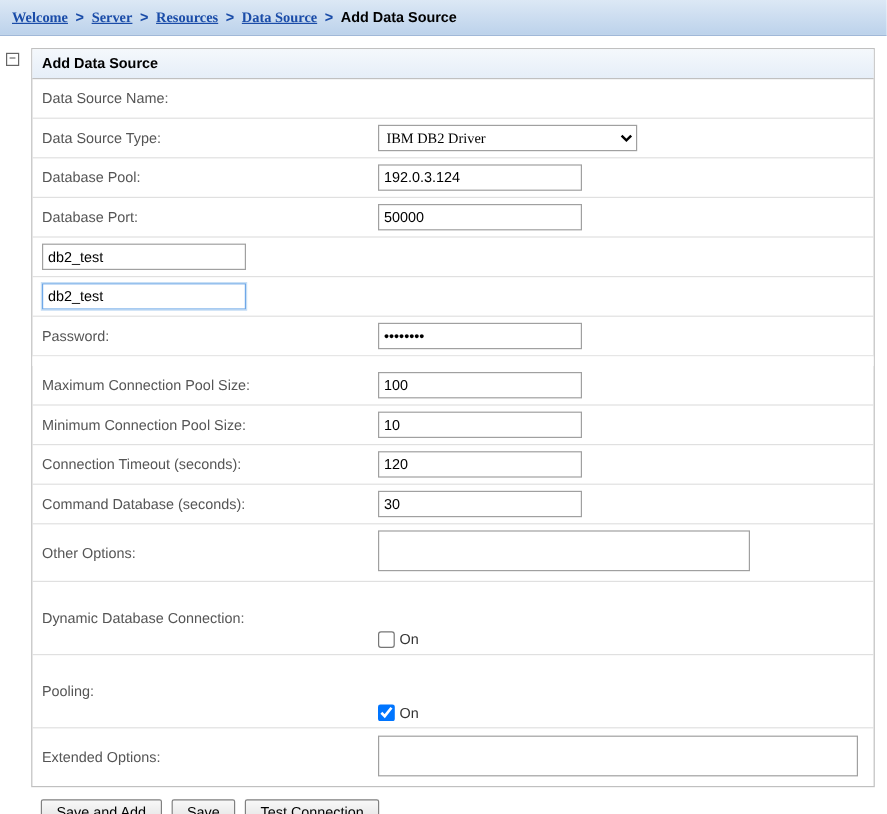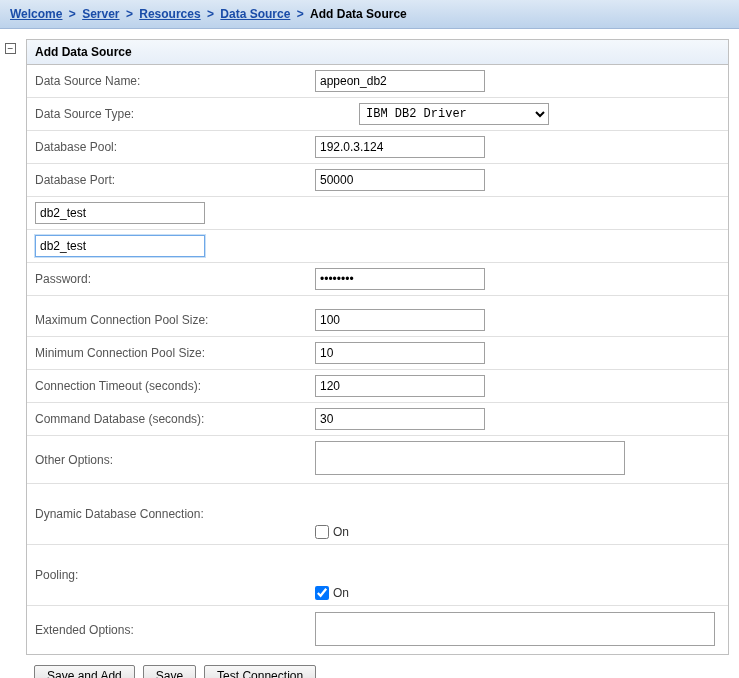--- a/index.html
+++ b/index.html
@@ -12,20 +12,21 @@
     }
     .breadcrumb-bar {
       background: linear-gradient(to bottom, #dce8f5, #bcd2eb);
       padding: 7px 10px;
       border-bottom: 1px solid #a0b8d8;
     }
     .breadcrumb-bar a {
       color: #1a4ca8;
       font-weight: bold;
       text-decoration: underline;
+      font-family: Liberation Serif, serif;
     }
     .breadcrumb-bar span.sep {
       color: #1a4ca8;
       font-weight: bold;
       margin: 0 3px;
     }
     .breadcrumb-bar span.current {
       color: #000;
       font-weight: bold;
     }
@@ -84,26 +85,25 @@
       width: 170px;
       height: 22px;
     }
     input.highlighted {
       border: 1px solid #6fa8e8;
       outline: 1px solid #c8dff5;
     }
     select {
       border: 1px solid #a0a0a0;
       padding: 2px;
-      font-family: Liberation Mono, monospace;
-      font-size: 12px;
-      width: 190px;
+      font-family: Liberation Serif, serif;
+      font-size: 12px;
+      width: 216px;
       height: 22px;
       background: #fff;
-      margin-left: 44px;
     }
     textarea {
       border: 1px solid #a0a0a0;
       padding: 3px 4px;
       font-family: Arial, sans-serif;
       font-size: 12px;
       width: 400px;
       height: 34px;
       resize: none;
     }
@@ -154,21 +154,20 @@
 </div>
 
 <div class="content">
   <div class="collapse-icon">−</div>
 
   <div class="panel">
     <div class="panel-header">Add Data Source</div>
 
     <div class="form-row">
       <div class="form-label">Data Source Name:</div>
-      <div class="form-input"><input type="text" value="appeon_db2" style=""></div>
     </div>
 
     <div class="form-row">
       <div class="form-label">Data Source Type:</div>
       <div class="form-input">
         <select>
           <option>IBM DB2 Driver</option>
         </select>
       </div>
     </div>

